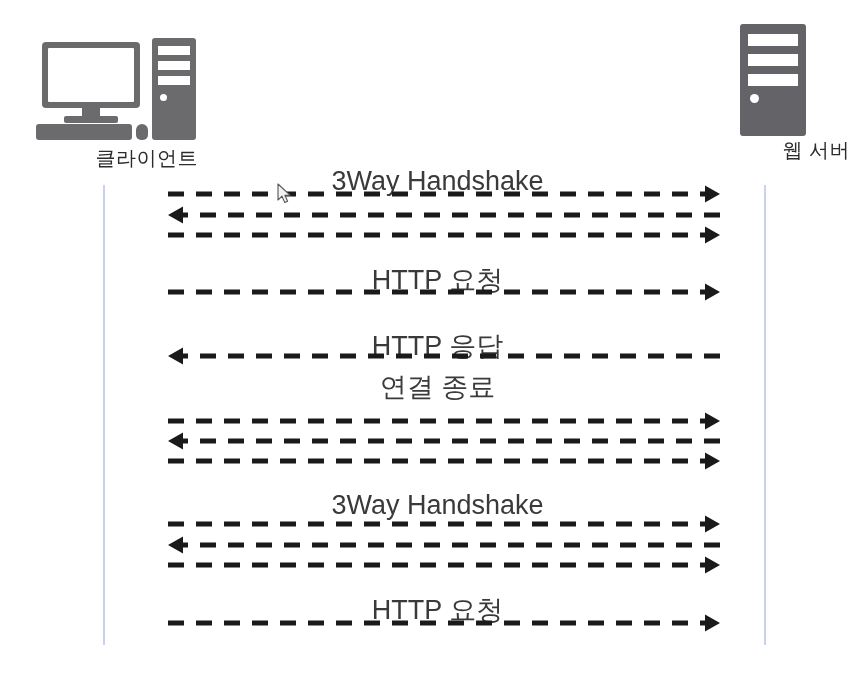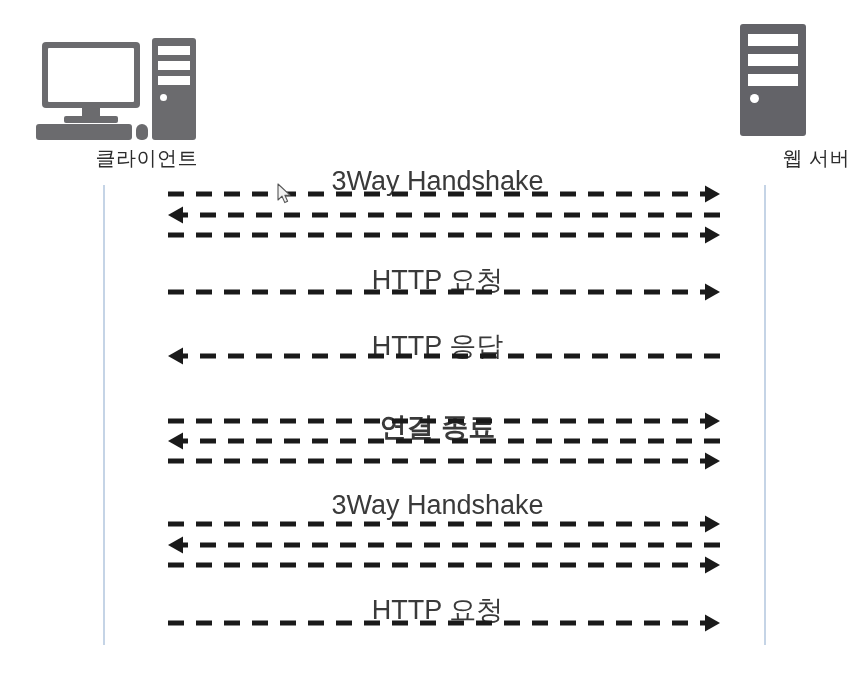--- a/index.html
+++ b/index.html
@@ -42,21 +42,21 @@
     white-space: nowrap;
     line-height: 1;
   }
 
   .actor-client { left: 18px; top: 36px; width: 180px; }
   .actor-client .icon-wrap { height: 104px; position: relative; width: 180px; }
   .actor-client .actor-label { margin-top: 8px; }
 
   .actor-server { left: 700px; top: 22px; width: 150px; }
   .actor-server .icon-wrap { height: 118px; position: relative; width: 150px; }
-  .actor-server .actor-label { margin-top: 8px; }
+  .actor-server .actor-label { }
 
   
   .pc { position: absolute; }
   .pc-monitor-frame {
     left: 24px; top: 6px;
     width: 98px; height: 66px;
     background: #6b6b6e;
     border-radius: 4px;
   }
   .pc-monitor-screen {
@@ -231,21 +231,21 @@
           <polygon points="537,0.5 552,9 537,17.5" fill="#1a1a1a"></polygon>
         </svg>
       </div>
       <div class="msg-label" style="top: 333px;"><span>HTTP 응답</span></div>
       <div class="arrow-row" style="top: 347px;">
         <svg width="552" height="18" viewBox="0 0 552 18" aria-hidden="true">
           <line x1="552" y1="9" x2="13" y2="9" stroke="#1a1a1a" stroke-width="5" stroke-dasharray="16 12" stroke-linecap="butt"></line>
           <polygon points="15,0.5 0,9 15,17.5" fill="#1a1a1a"></polygon>
         </svg>
       </div>
-      <div class="msg-label" style="top: 414px; font-weight: bold;"><span>연결 종료</span></div>
+      <div class="msg-label" style="top: 374px;"><span>연결 종료</span></div>
       <div class="arrow-row" style="top: 412px;">
         <svg width="552" height="18" viewBox="0 0 552 18" aria-hidden="true">
           <line x1="0" y1="9" x2="539" y2="9" stroke="#1a1a1a" stroke-width="5" stroke-dasharray="16 12" stroke-linecap="butt"></line>
           <polygon points="537,0.5 552,9 537,17.5" fill="#1a1a1a"></polygon>
         </svg>
       </div>
       <div class="arrow-row" style="top: 432px;">
         <svg width="552" height="18" viewBox="0 0 552 18" aria-hidden="true">
           <line x1="552" y1="9" x2="13" y2="9" stroke="#1a1a1a" stroke-width="5" stroke-dasharray="16 12" stroke-linecap="butt"></line>
           <polygon points="15,0.5 0,9 15,17.5" fill="#1a1a1a"></polygon>

